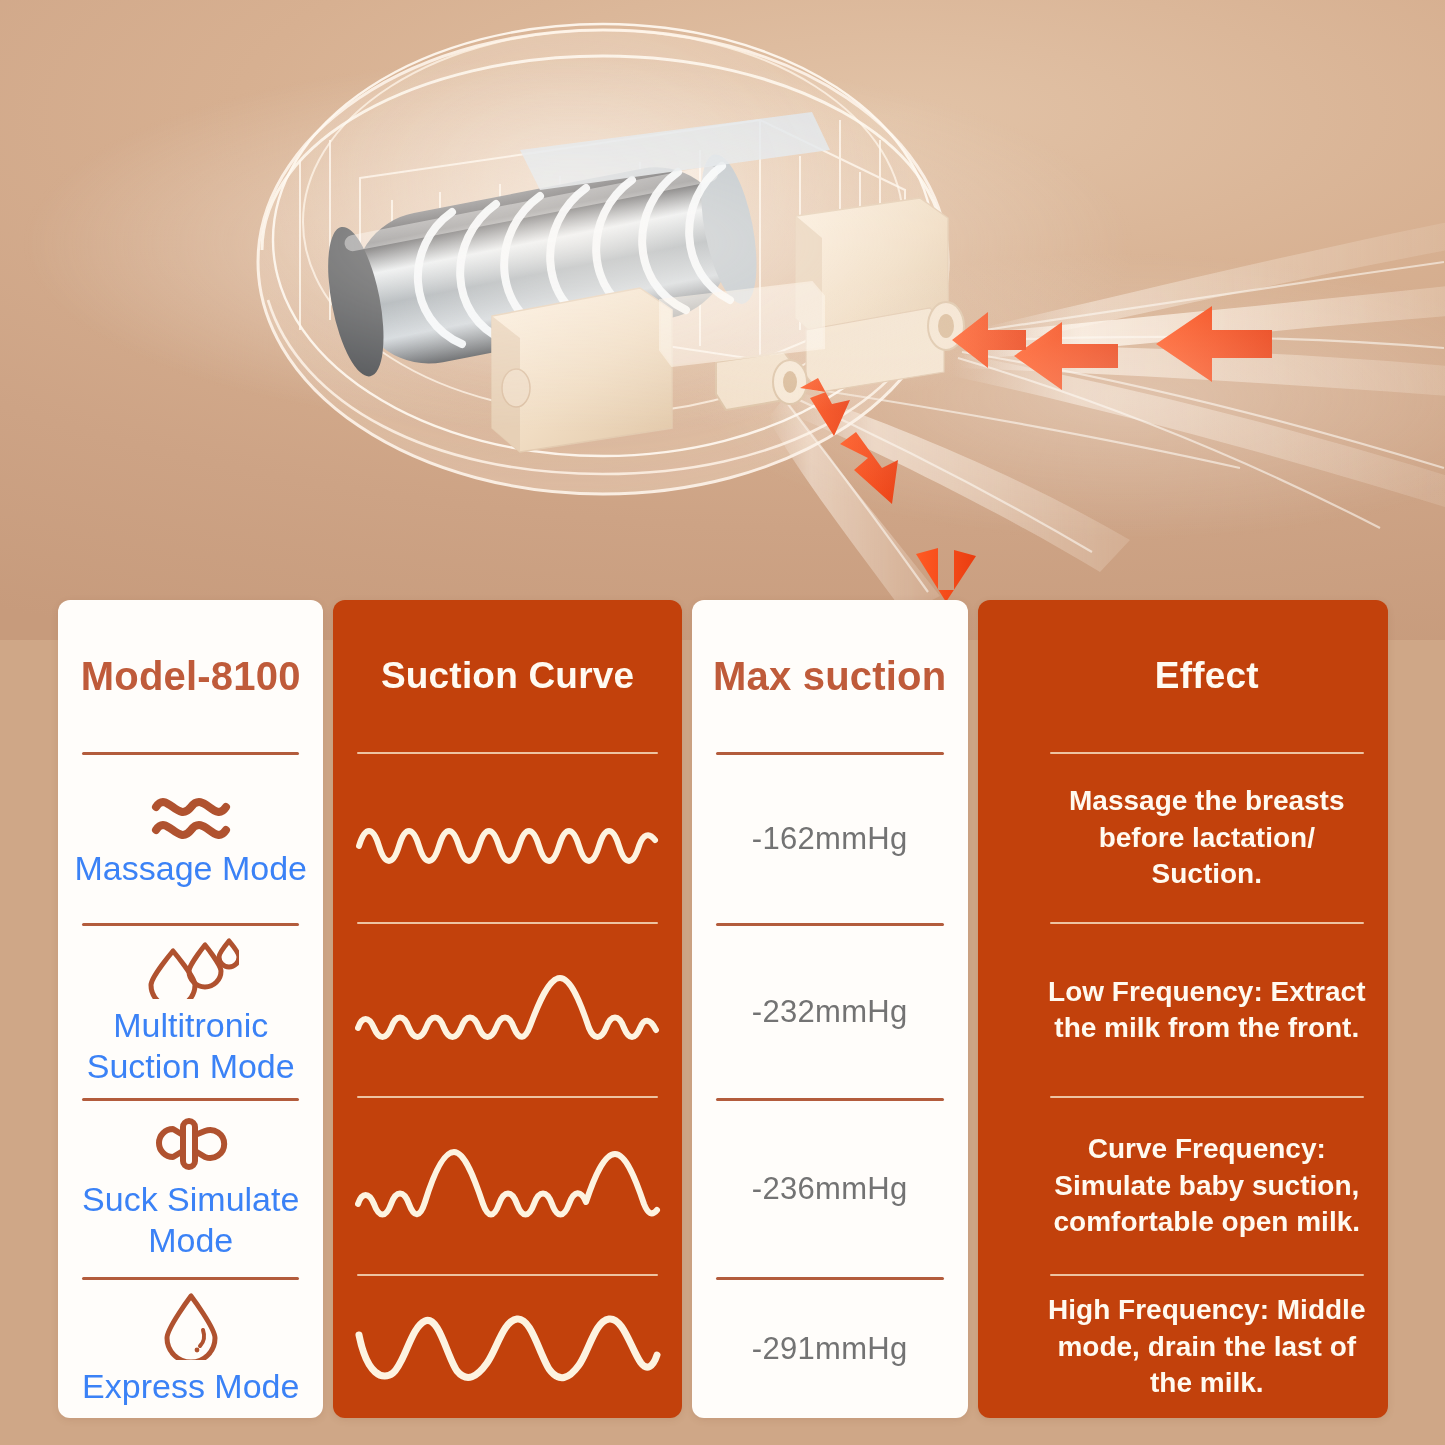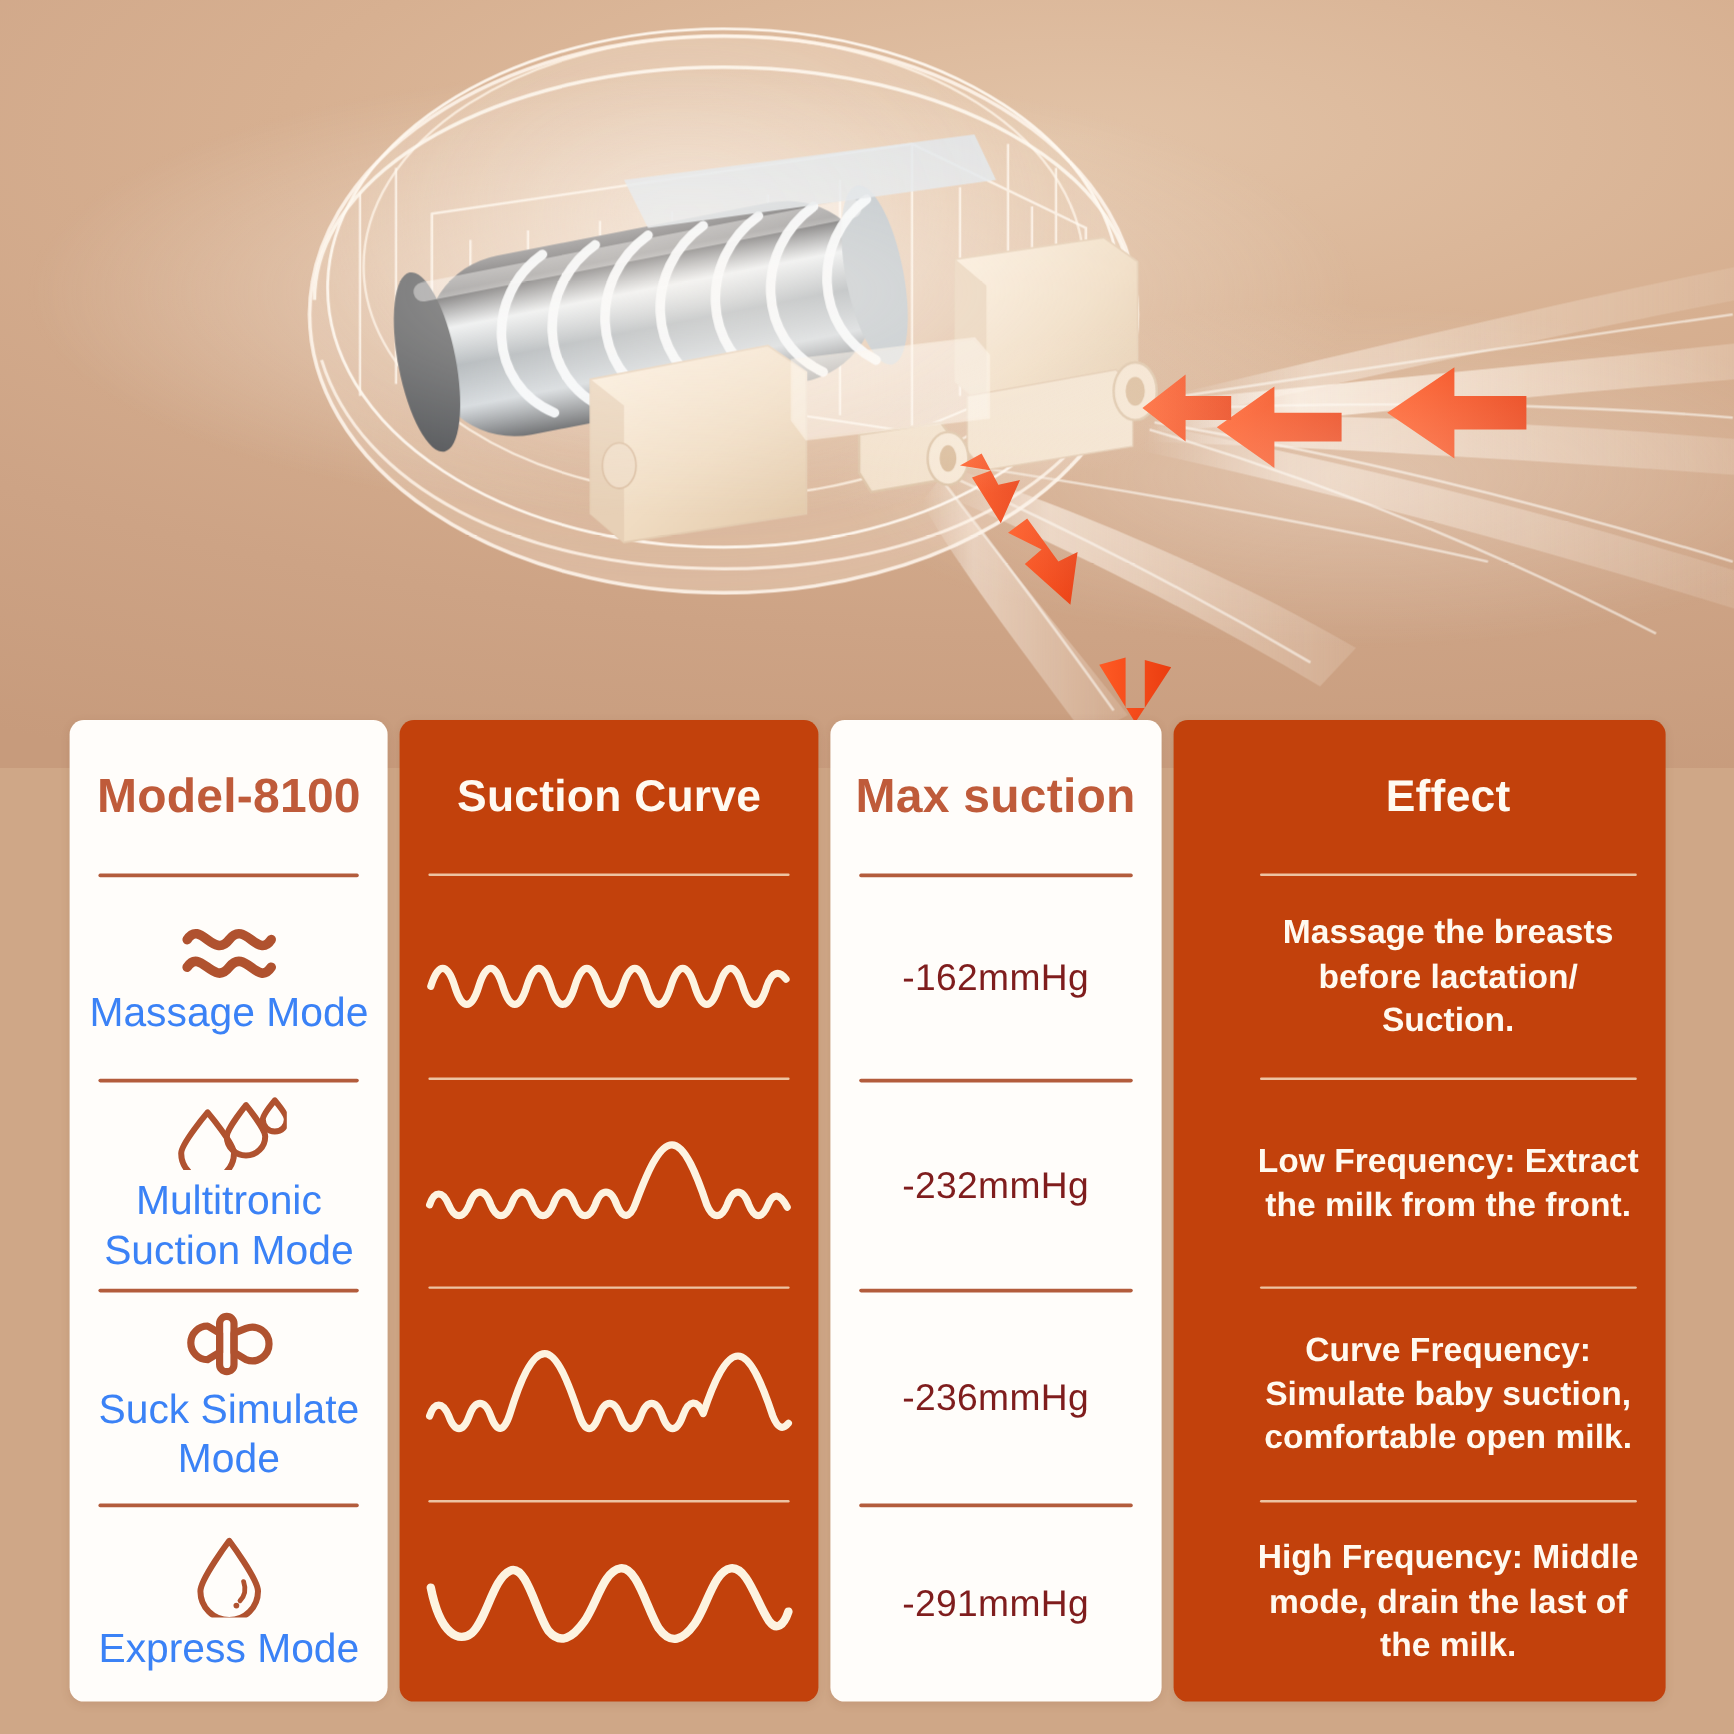--- a/index.html
+++ b/index.html
@@ -29,21 +29,21 @@
   .table{position:absolute;left:58px;top:600px;width:1330px;height:818px;display:flex;gap:10px;}
   .col{border-radius:12px;overflow:hidden;position:relative;display:flex;flex-direction:column;}
   .col.white{background:#fffdfa;box-shadow:0 2px 7px rgba(120,70,35,.13);}
   .col.brown{background:#c2410c;box-shadow:0 2px 7px rgba(120,70,35,.13);}
   .col-mode{width:282px;}
   .col-curve{width:370px;}
   .col-max{width:293px;}
   .col-effect{width:385px;padding-left:48px;}
 
   .chead{
-    height:128px;display:flex;align-items:center;justify-content:center;
+    height:152px;display:flex;align-items:center;justify-content:center;
     font-weight:bold;letter-spacing:.2px;text-align:center;border-radius:16px;
   }
   .chead.dark{color:#bf5b3a;font-size:40px;}
   .chead.light{color:#fffaf1;font-size:37px;}
 
   .hr{height:3px;margin:0 24px;border-radius:2px;}
   .hr.dark{background:#b35c3c;}
   .hr.light{background:#edc3a2;height:2px;}
 
   .rows{flex:1;display:flex;flex-direction:column;}
@@ -51,21 +51,21 @@
     flex:1;display:flex;flex-direction:column;align-items:center;justify-content:center;
     position:relative;padding:0 14px;box-sizing:border-box;text-align:center;
   }
   .row.r1{flex:0 0 168px;}
   .row.r2{flex:0 0 172px;}
   .row.r3{flex:0 0 176px;}
   .row.r4{flex:1;}
 
   .mode-icon{margin-bottom:6px;line-height:0;}
   .mode-label{color:#3b82f6;font-size:34px;line-height:1.22;font-weight:400;}
-  .max-val{color:#7f1d1d;font-size:31px;font-weight:400;letter-spacing:.3px;}
+  .max-val{color:#737373;font-size:31px;font-weight:400;letter-spacing:.3px;}
   .effect-txt{color:#fffaf0;font-size:28px;line-height:1.30;font-weight:700;}
   .curve-wrap{line-height:0;}
 </style>
 </head>
 <body>
 
 <div id="page">
 
   <div class="hero">
     <div class="hero-bg"></div>

